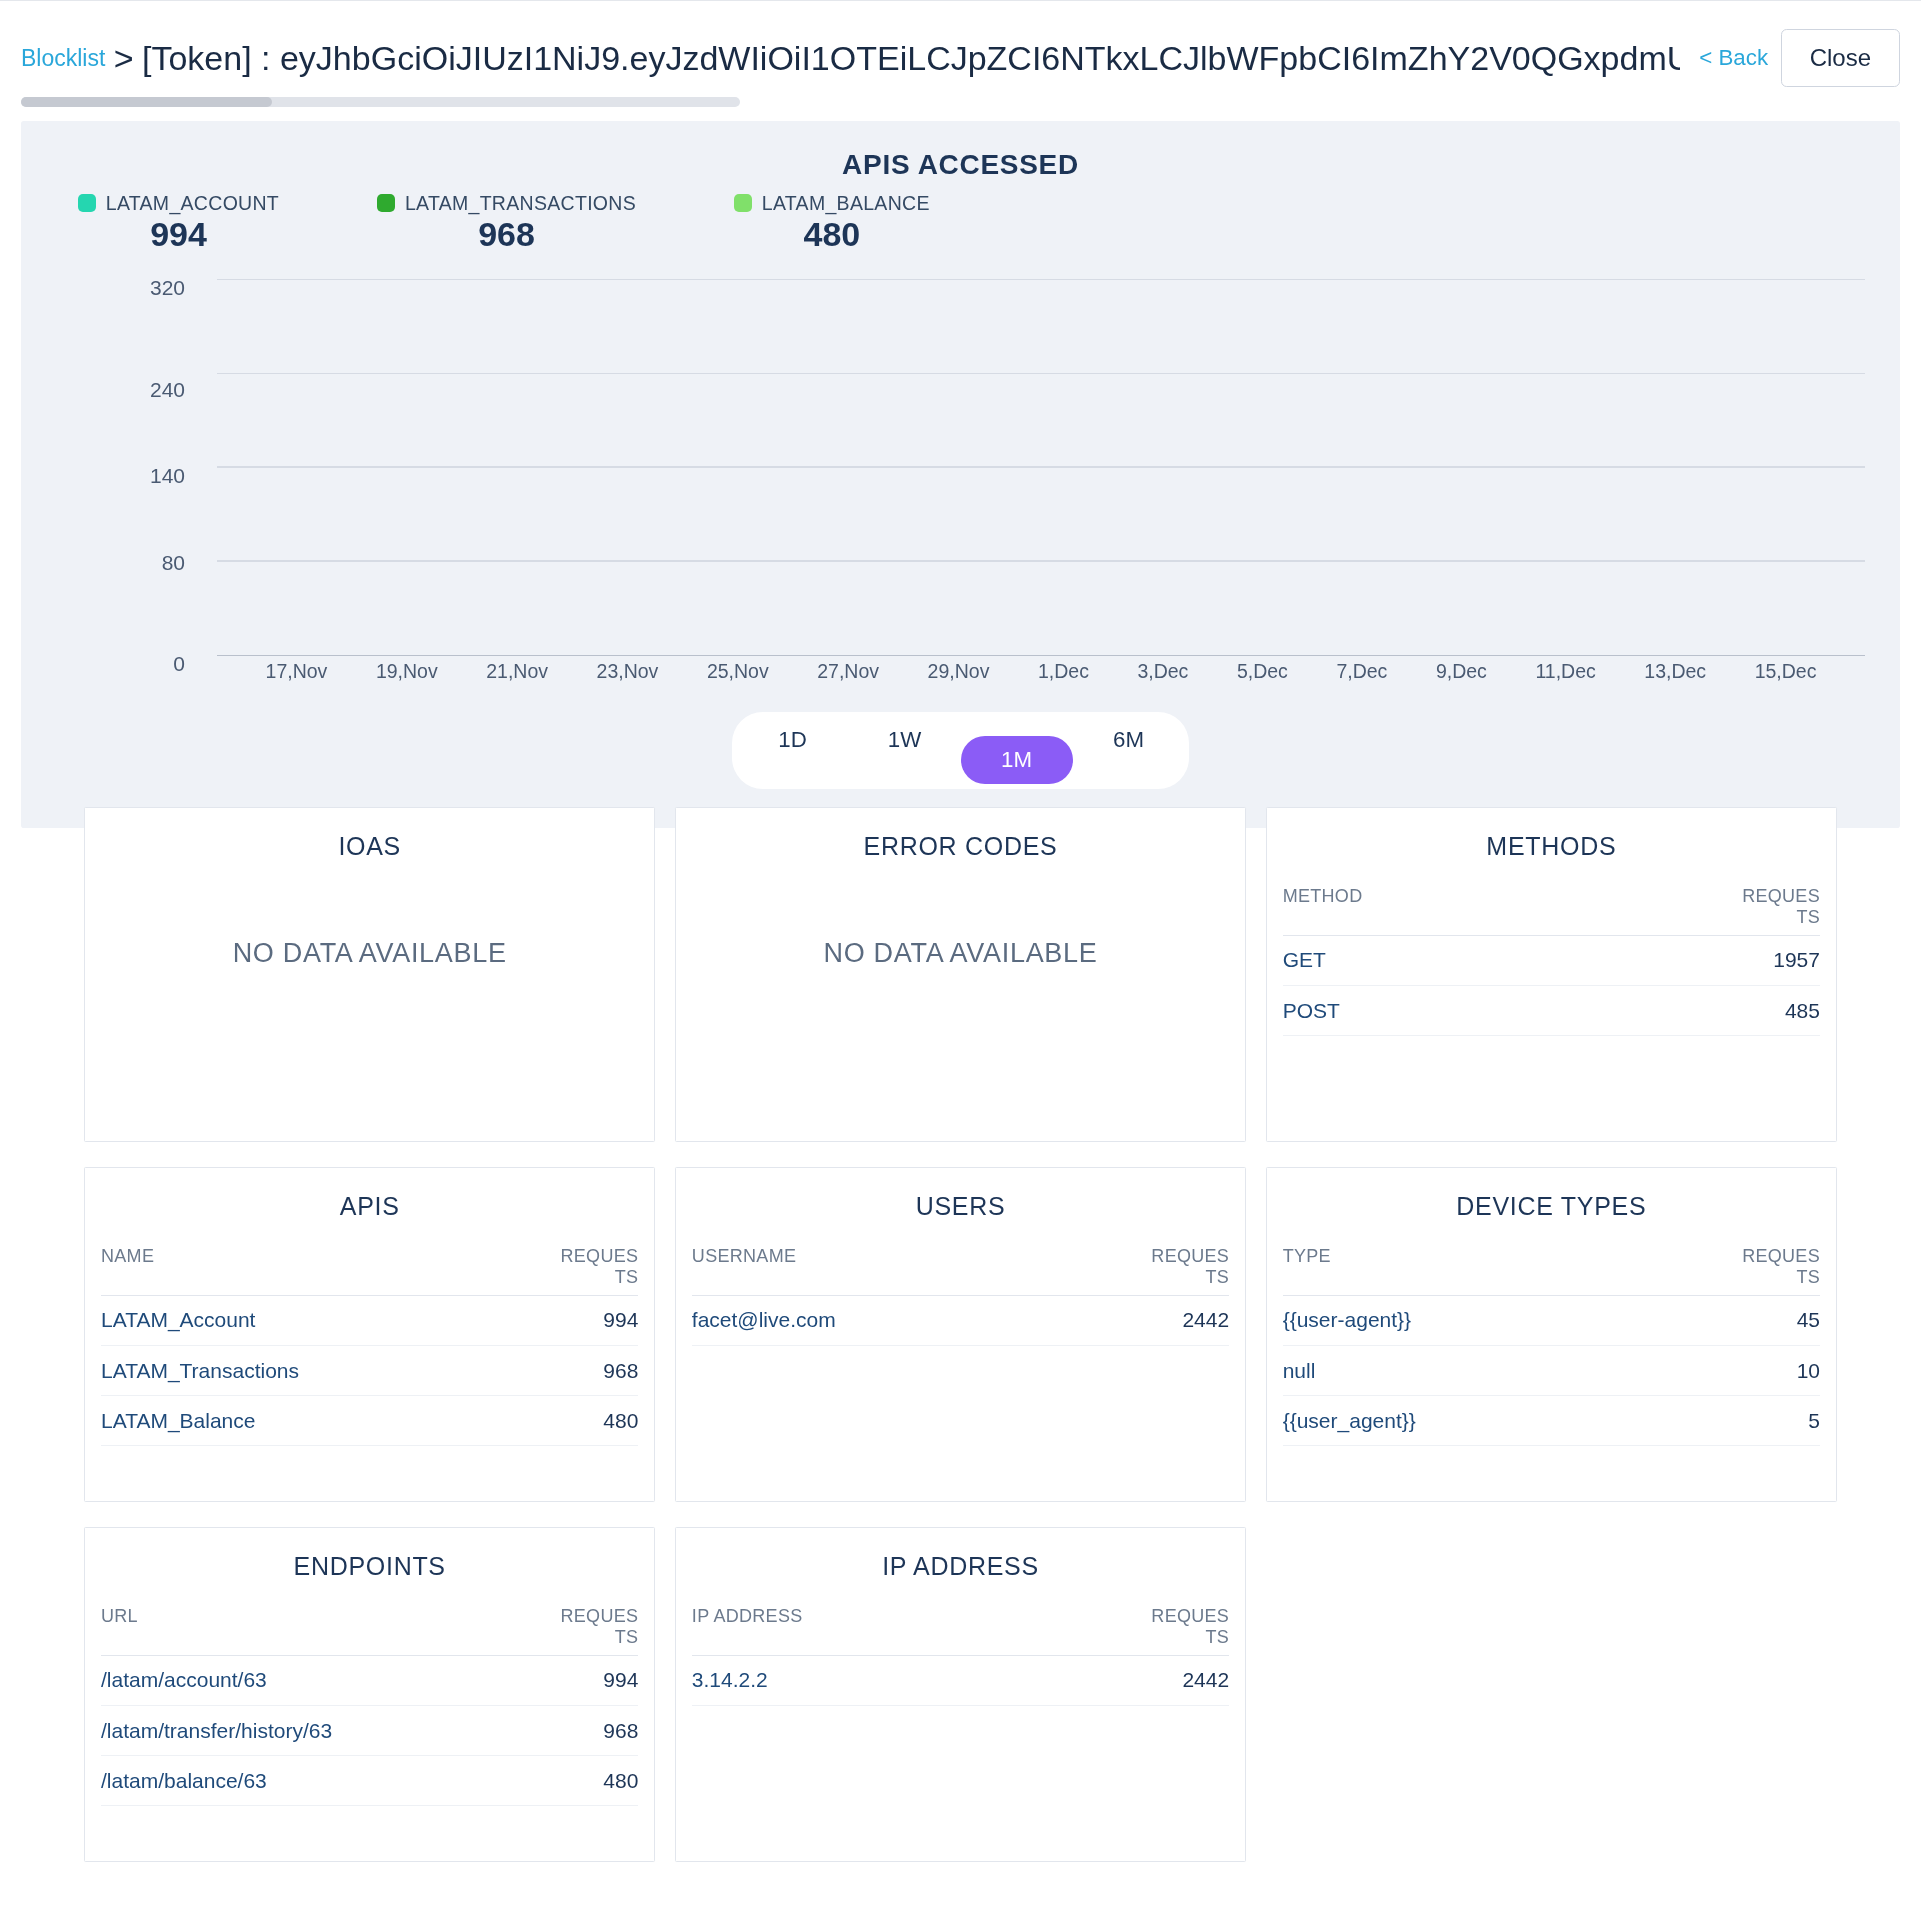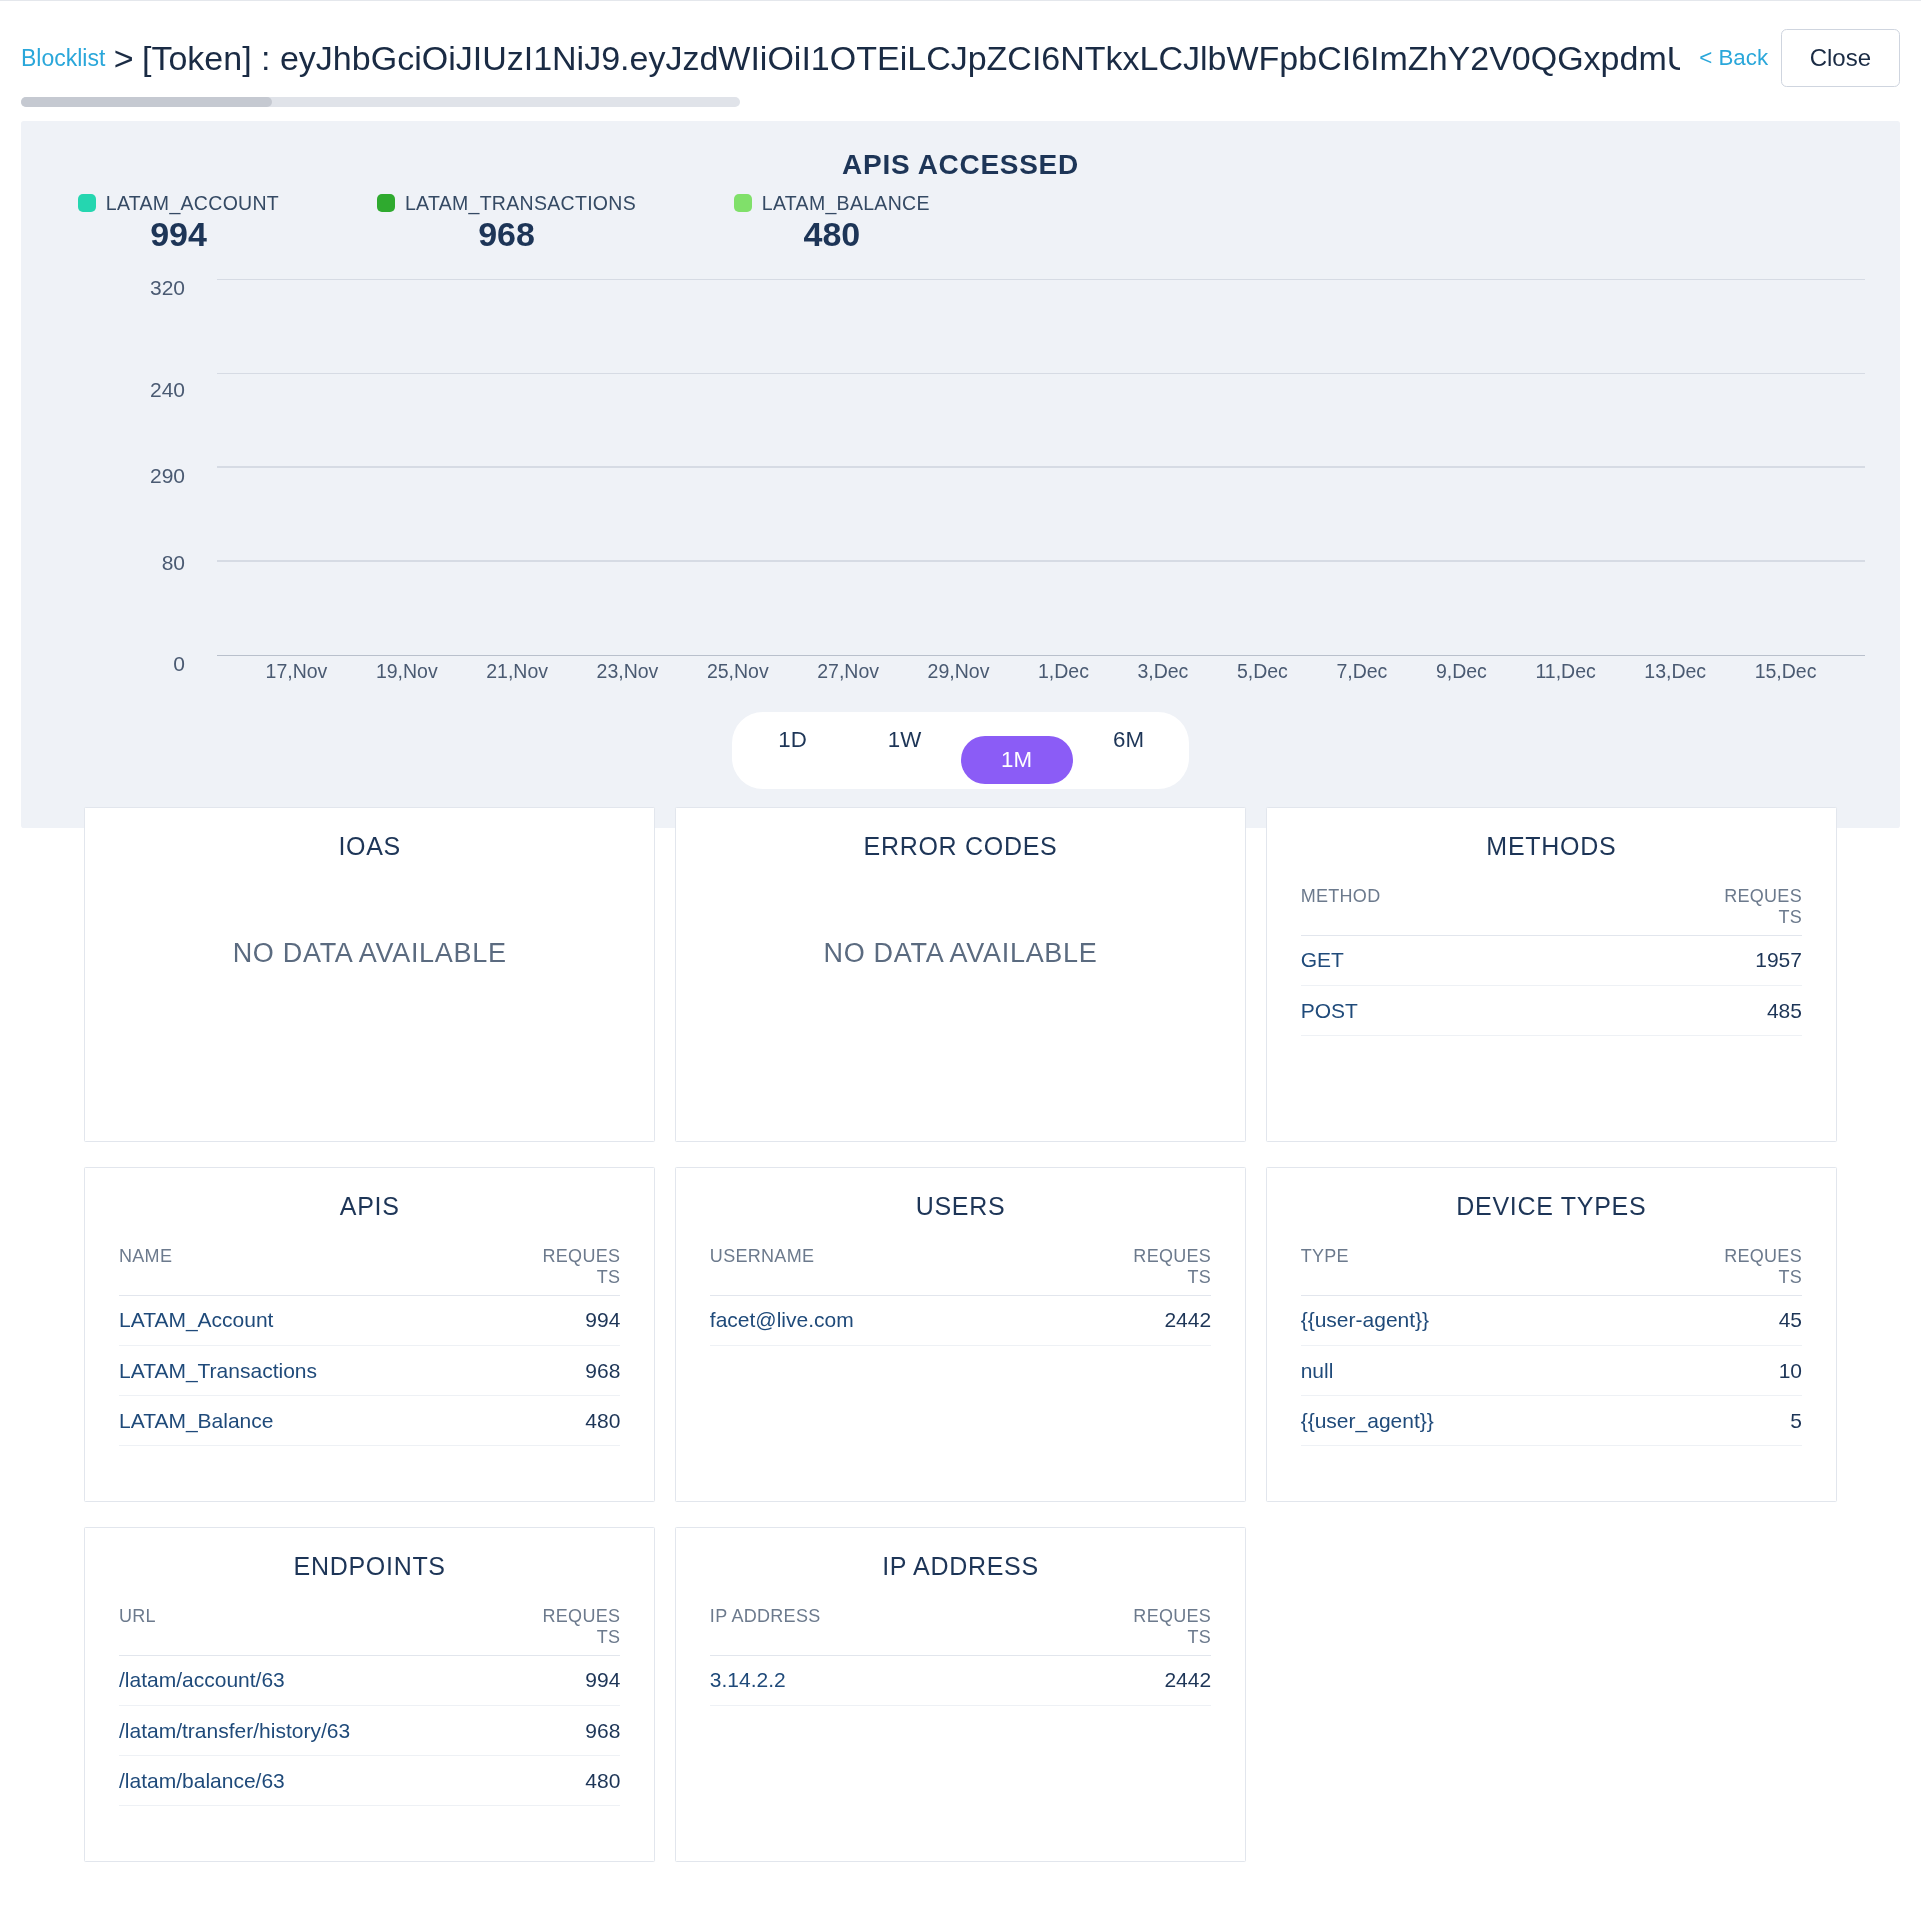--- a/index.html
+++ b/index.html
@@ -87,21 +87,21 @@
     color:#1d3557; border-radius:28px; cursor:pointer; }
   .tr-btn.active { background:#8b5cf6; color:#ffffff;margin-top:20px; }
   
   .card-grid {
     margin: 0 21px; padding: 0 63px 42px 63px;
     display:grid; grid-template-columns: repeat(3, 1fr);
     gap: 25px 19.5px; transform: translateY(-21px);
   }
   .card {
     background:#fff; border:1.4px solid #e2e6ed; border-radius:1.4px;
-    min-height:335px; padding:24px 34px;
+    min-height:335px; padding:24px 16px;
   }
   .card-title { text-align:center; font-size:25px; color:#1d3557;
     letter-spacing:0.7px; margin-bottom:15.4px; }
   .no-data { text-align:center; color:#5b6b80; font-size:27px;
     letter-spacing:0.7px; margin-top:77px; }
   table.mini { width:100%; border-collapse:collapse; }
   table.mini th {
     text-align:left; font-weight:400; font-size:18px; color:#6c7a8d;
     padding:9.8px 0 7px 0; border-bottom:1.4px solid #e2e6ed;
     letter-spacing:0.3px; vertical-align: top;
@@ -151,21 +151,21 @@
         <span class="legend-name">LATAM_BALANCE</span>
       </div>
       <div class="legend-value">480</div>
     </div>
   </div>
 
   <div class="plot-wrap">
     <div class="plot-ylabels" id="ylabels">
         <span style="bottom: 0px; top: 376px;">0</span>
         <span style="bottom: 80px; top: 282px;">80</span>
-        <span style="bottom: 188px; top: 188px;">290</span>
+        <span style="bottom: 188px; top: 188px;">140</span>
         <span style="bottom: 282px; top: 92px; margin-top: 7px;">240</span>
         <span style="bottom: 376px; top: 0px;">320</span>
       </div>
     <div class="plot-area" id="plotarea">
       <div class="bars" id="bars">
           <div class="bar-col"></div>
           <div class="bar-col"></div>
           <div class="bar-col"></div>
           <div class="bar-col"></div>
           <div class="bar-col"></div>

